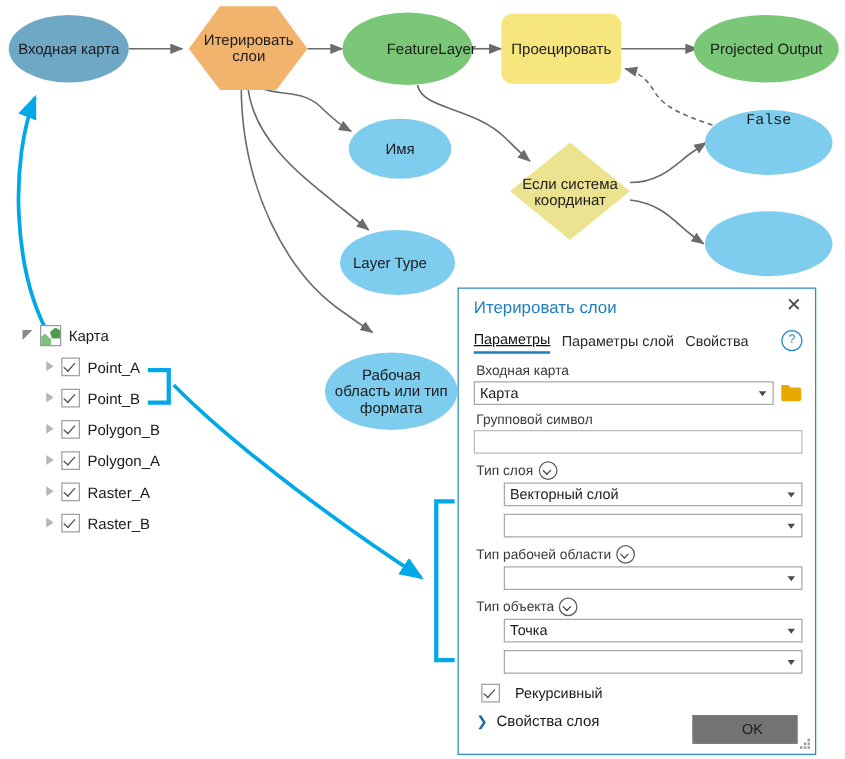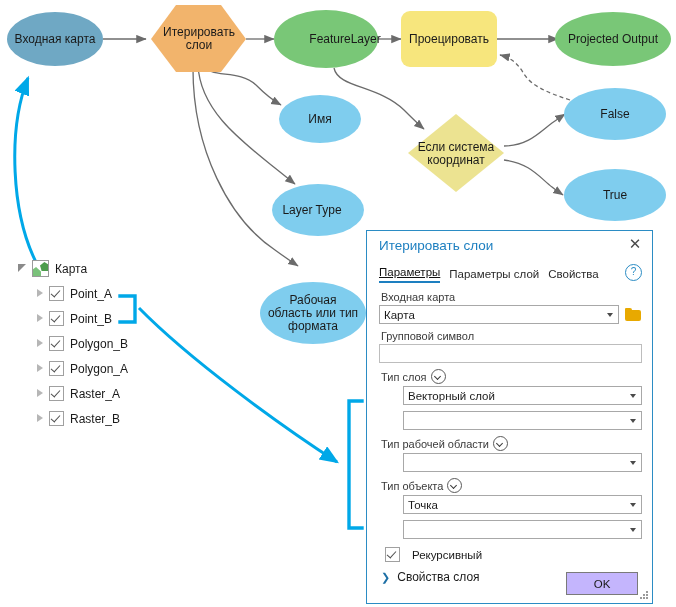--- a/index.html
+++ b/index.html
@@ -110,22 +110,22 @@
     content:"";position:absolute;left:0;top:0px;width:7px;height:3px;background:#e8a900;border-radius:1px 2px 0 0;
   }
   .sub{margin-left:24px;}
   .chk-row{display:flex;align-items:center;gap:6px;margin:8px 0 0 6px;font-size:11.5px;color:#1a1a1a;}
   .expander{
     display:flex;align-items:center;gap:7px;margin:8px 0 0 2px;font-size:12px;color:#1a1a1a;cursor:pointer;
   }
   .chev{color:#1d6fa5;font-weight:bold;font-size:11px;}
   #okbar{position:absolute;left:0;right:0;bottom:8px;padding-right:14px;display:flex;justify-content:flex-end;}
   #ok{
-    width:70px;height:21px;border:1px solid #7a7a7a;background:#c4b5fd;
-    font-size:11.5px;color:#1a1a1a;display:flex;align-items:center;justify-content:center;cursor:pointer;
+    width:70px;height:21px;border:1px solid #7a7a7a;background:#737373;
+    font-size:11.5px;color:#1a1a1a;display:flex;align-items:center;justify-content:center;cursor:pointer;padding-left:12px;
   }
   #grip{position:absolute;right:3px;bottom:3px;width:9px;height:9px;}
   #grip i{position:absolute;width:1.5px;height:1.5px;background:#9a9a9a;display:block;}
 </style>
 </head>
 <body>
 
 <div id="canvas">
 
   <svg class="layer" viewBox="0 0 676 607">
@@ -201,22 +201,21 @@
 
   <div class="node-label" style="left:7px;top:25px;width:96px;height:28px;">Входная карта</div>
   <div class="node-label" style="left:156px;top:23px;width:86px;height:32px;">Итерировать слои</div>
   <div class="node-label" style="left:276px;top:25px;width:100px;height:28px;padding-left:19px;">FeatureLayer</div>
   <div class="node-label" style="left:403px;top:25px;width:92px;height:28px;">Проецировать</div>
   <div class="node-label" style="left:557px;top:25px;width:112px;height:28px;">Projected Output</div>
   <div class="node-label" style="left:282px;top:105px;width:76px;height:28px;text-align:center;">Имя</div>
   <div class="node-label" style="left:274px;top:196px;width:76px;height:28px;">Layer Type</div>
   <div class="node-label" style="left:266px;top:291px;width:94px;height:44px;">Рабочая область или тип формата</div>
   <div class="node-label" style="left:408px;top:139px;width:96px;height:30px;">Если система координат</div>
-  <div class="node-label" style="left:570px;top:100px;width:90px;height:28px;">False</div>
-  <div class="node-label" style="left:570px;top:181px;width:90px;height:28px;">True</div>
+  <div class="node-label" style="left:570px;top:82px;width:90px;height:28px;font-family:Liberation Mono, monospace;">False</div>
 
   <div id="tree">
     <div class="tree-row">
       <span class="tri tri-open"></span>
       <span class="map-icon"></span>
       <span class="tree-label">Карта</span>
     </div>
 
     <div class="tree-row indent">
       <span class="tri tri-hollow"></span>

